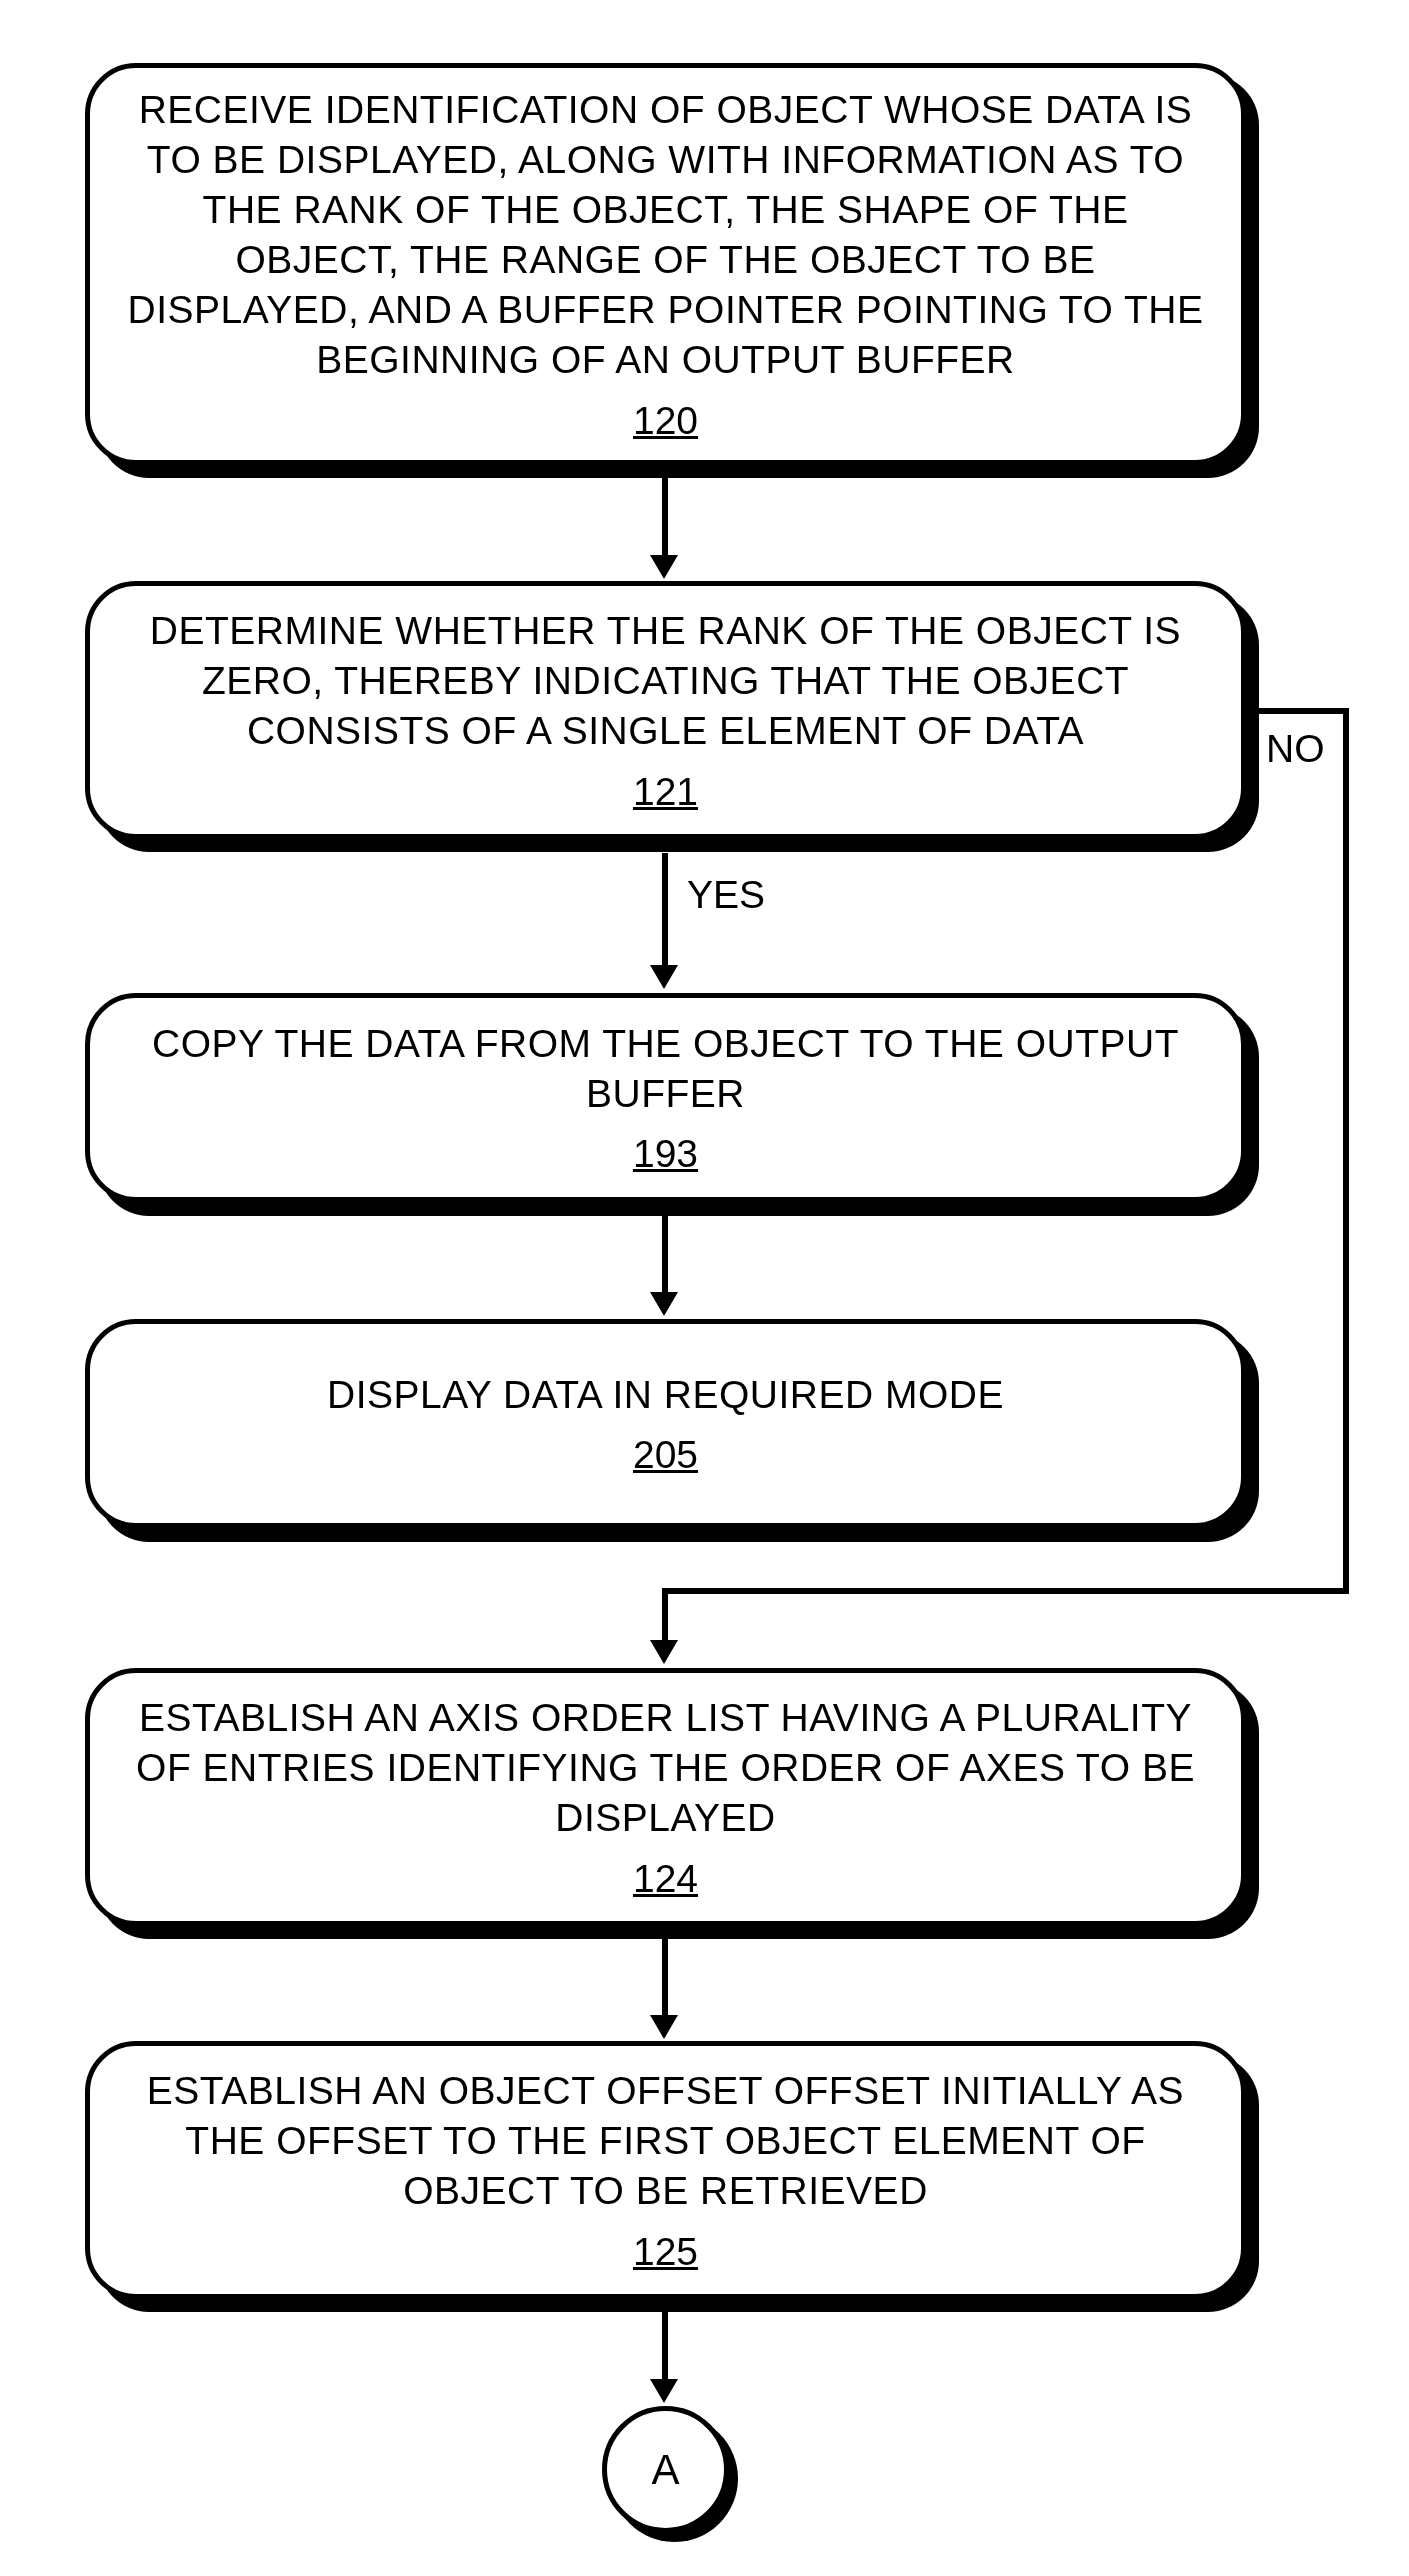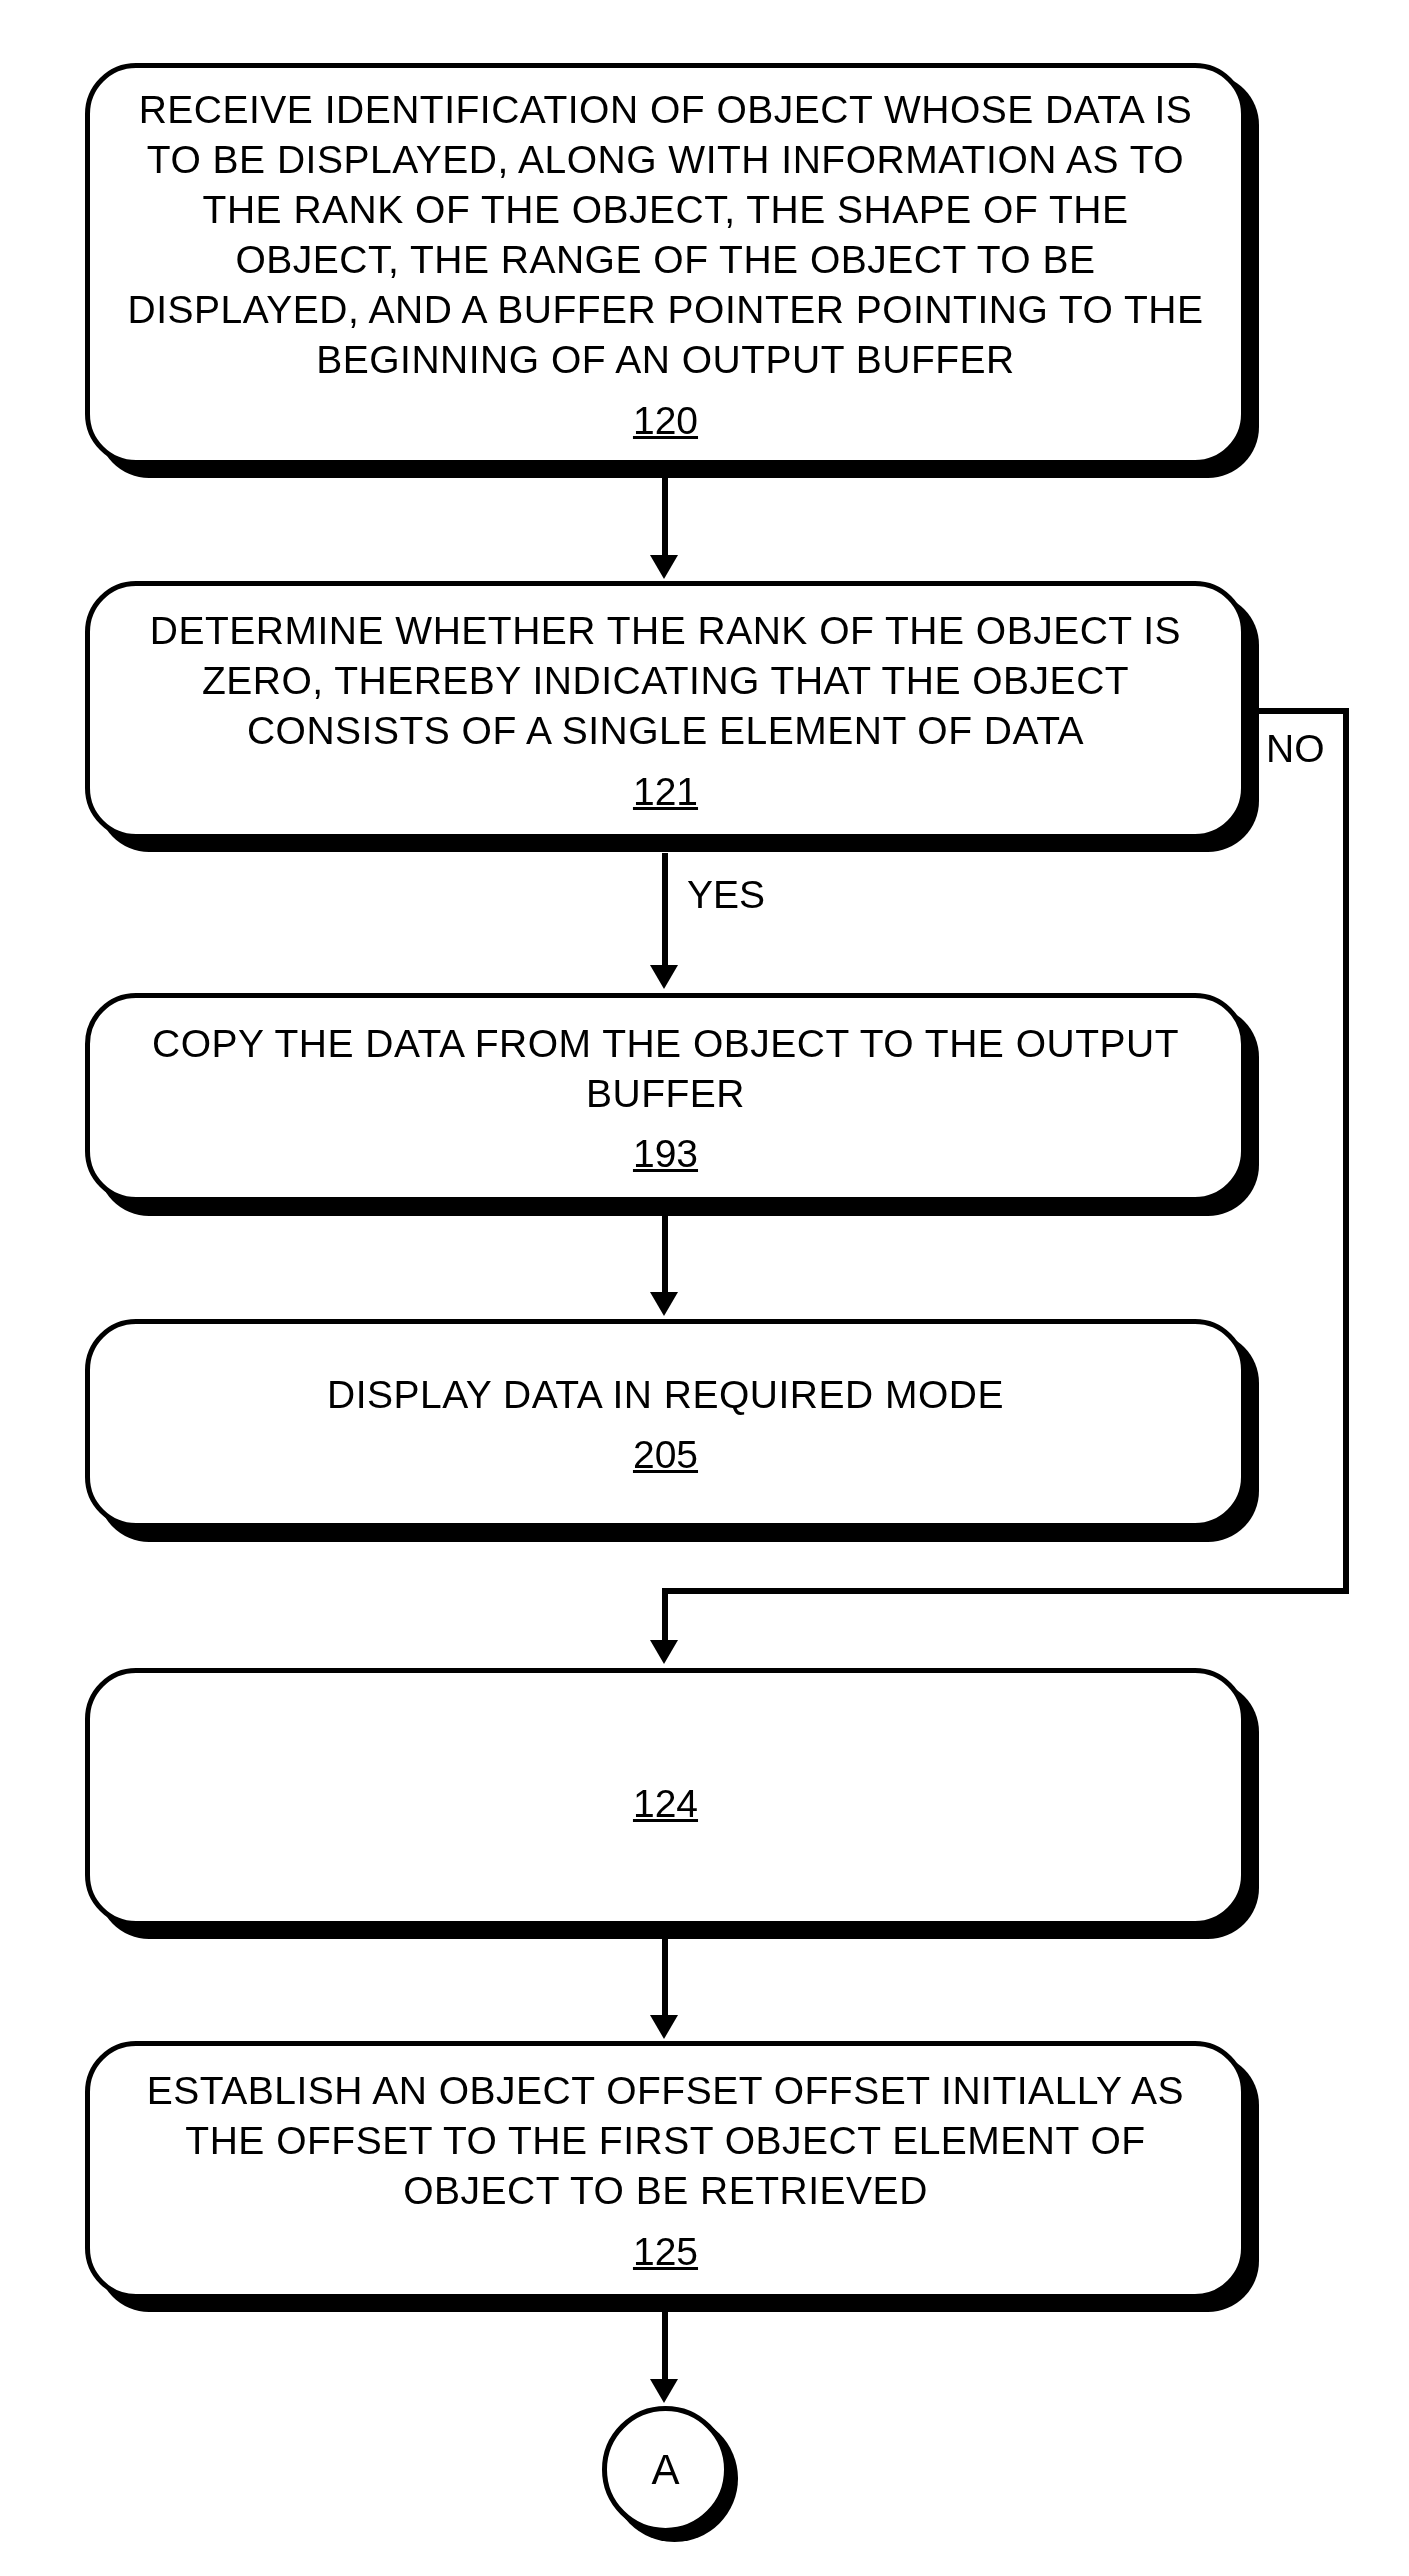--- a/index.html
+++ b/index.html
@@ -138,20 +138,21 @@
   <div class="shadow-box" style="left:98px; top:1332px; width:1161px; height:210px;"></div>
   <div class="node-box" style="left:85px; top:1319px; width:1161px; height:209px;text-align:center;">
     <div class="node-text">DISPLAY DATA IN REQUIRED MODE</div>
     <div class="node-ref">205</div>
   </div>
 
   <div class="arrow-down" style="left:650px; top:1640px;"></div>
 
   <div class="shadow-box" style="left:98px; top:1681px; width:1161px; height:258px;"></div>
   <div class="node-box" style="left:85px; top:1668px; width:1161px; height:258px;">
+    <div class="node-text">ESTABLISH AN AXIS ORDER LIST HAVING A PLURALITY OF ENTRIES IDENTIFYING THE ORDER OF AXES TO BE DISPLAYED</div>
     <div class="node-ref">124</div>
   </div>
 
   <div class="vline" style="left:662px; top:1939px; height:81px;"></div>
   <div class="arrow-down" style="left:650px; top:2015px;"></div>
 
   <div class="shadow-box" style="left:98px; top:2054px; width:1161px; height:258px;"></div>
   <div class="node-box" style="left:85px; top:2041px; width:1161px; height:258px;">
     <div class="node-text">ESTABLISH AN OBJECT OFFSET OFFSET INITIALLY AS THE OFFSET TO THE FIRST OBJECT ELEMENT OF OBJECT TO BE RETRIEVED</div>
     <div class="node-ref">125</div>

